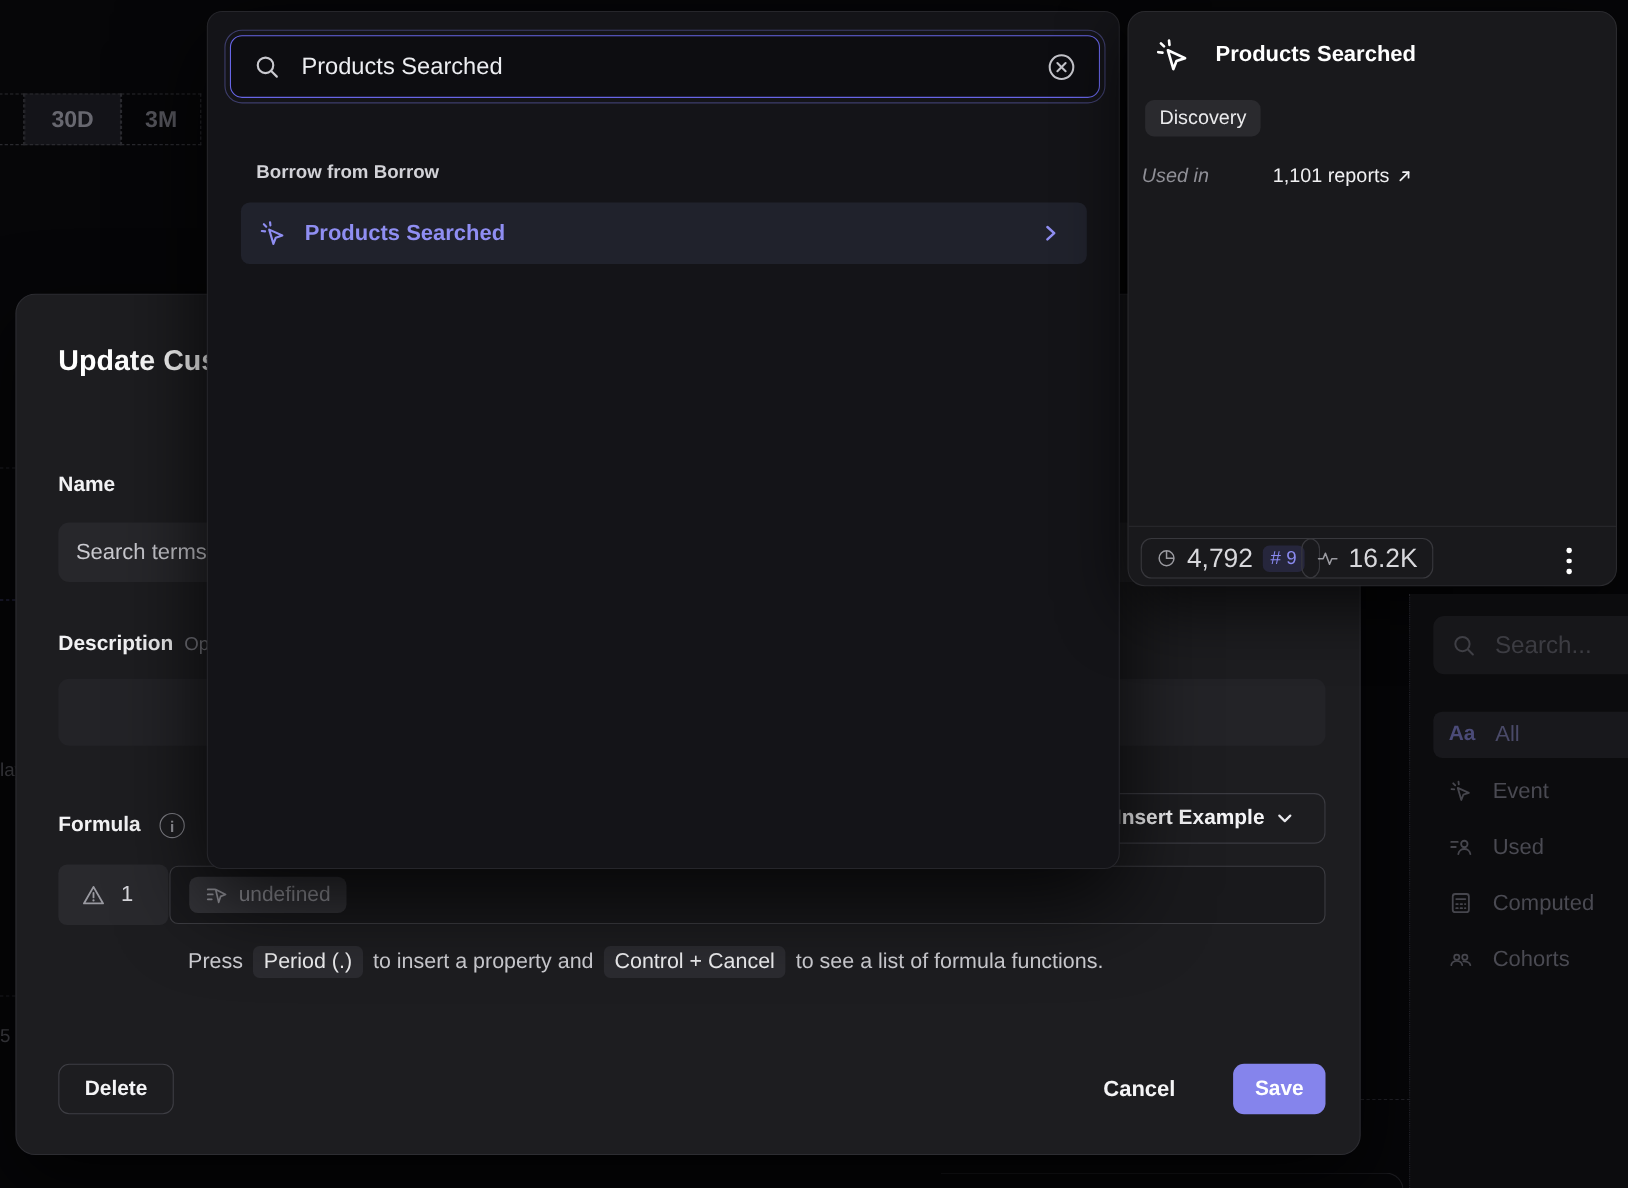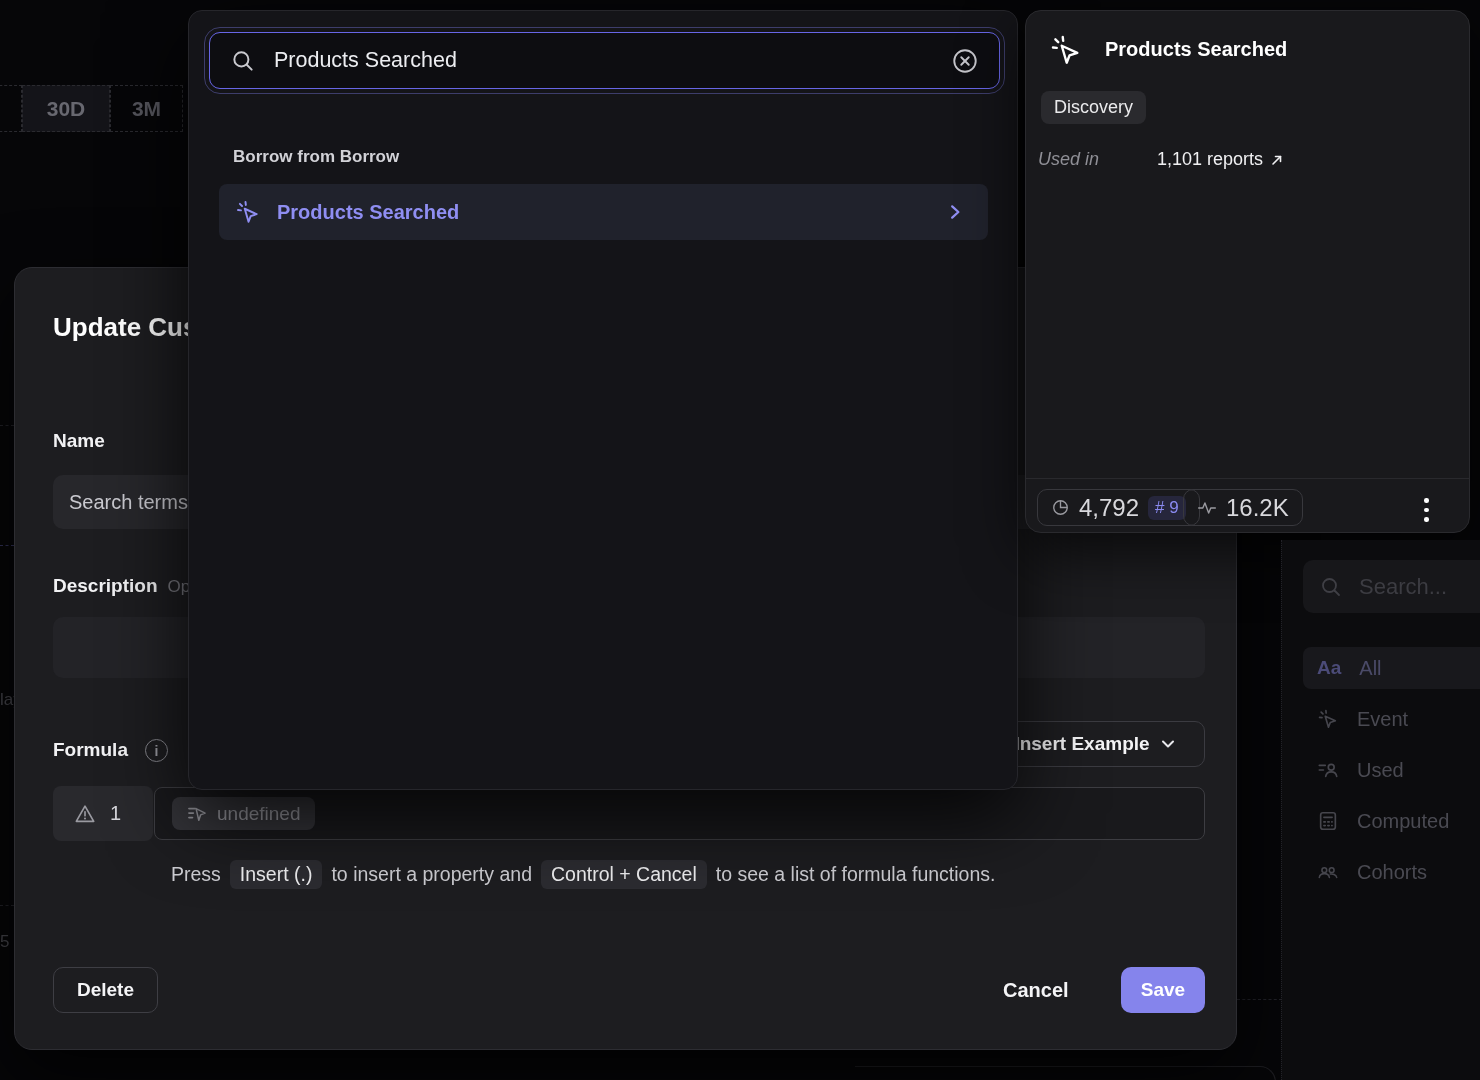--- a/index.html
+++ b/index.html
@@ -162,21 +162,21 @@
           <line x1="2" y1="9" x2="7" y2="9" stroke="#96969d" stroke-width="1.8" stroke-linecap="round"></line>
           <line x1="2" y1="14" x2="6" y2="14" stroke="#96969d" stroke-width="1.8" stroke-linecap="round"></line>
           <path d="M10 4 L20 9 L15 11 L13 17 Z" fill="none" stroke="#96969d" stroke-width="1.7" stroke-linejoin="round"></path>
         </svg>
         <span>undefined</span>
       </div>
     </div>
 
     <div class="hint">
       <span>Press</span>
-      <span class="kbd">Insert (.)</span>
+      <span class="kbd">Period (.)</span>
       <span>to insert a property and</span>
       <span class="kbd">Control + Cancel</span>
       <span>to see a list of formula functions.</span>
     </div>
 
     <button class="delete-btn">Delete</button>
     <div class="cancel-btn">Cancel</div>
     <button class="save-btn">Save</button>
   </div>
 

